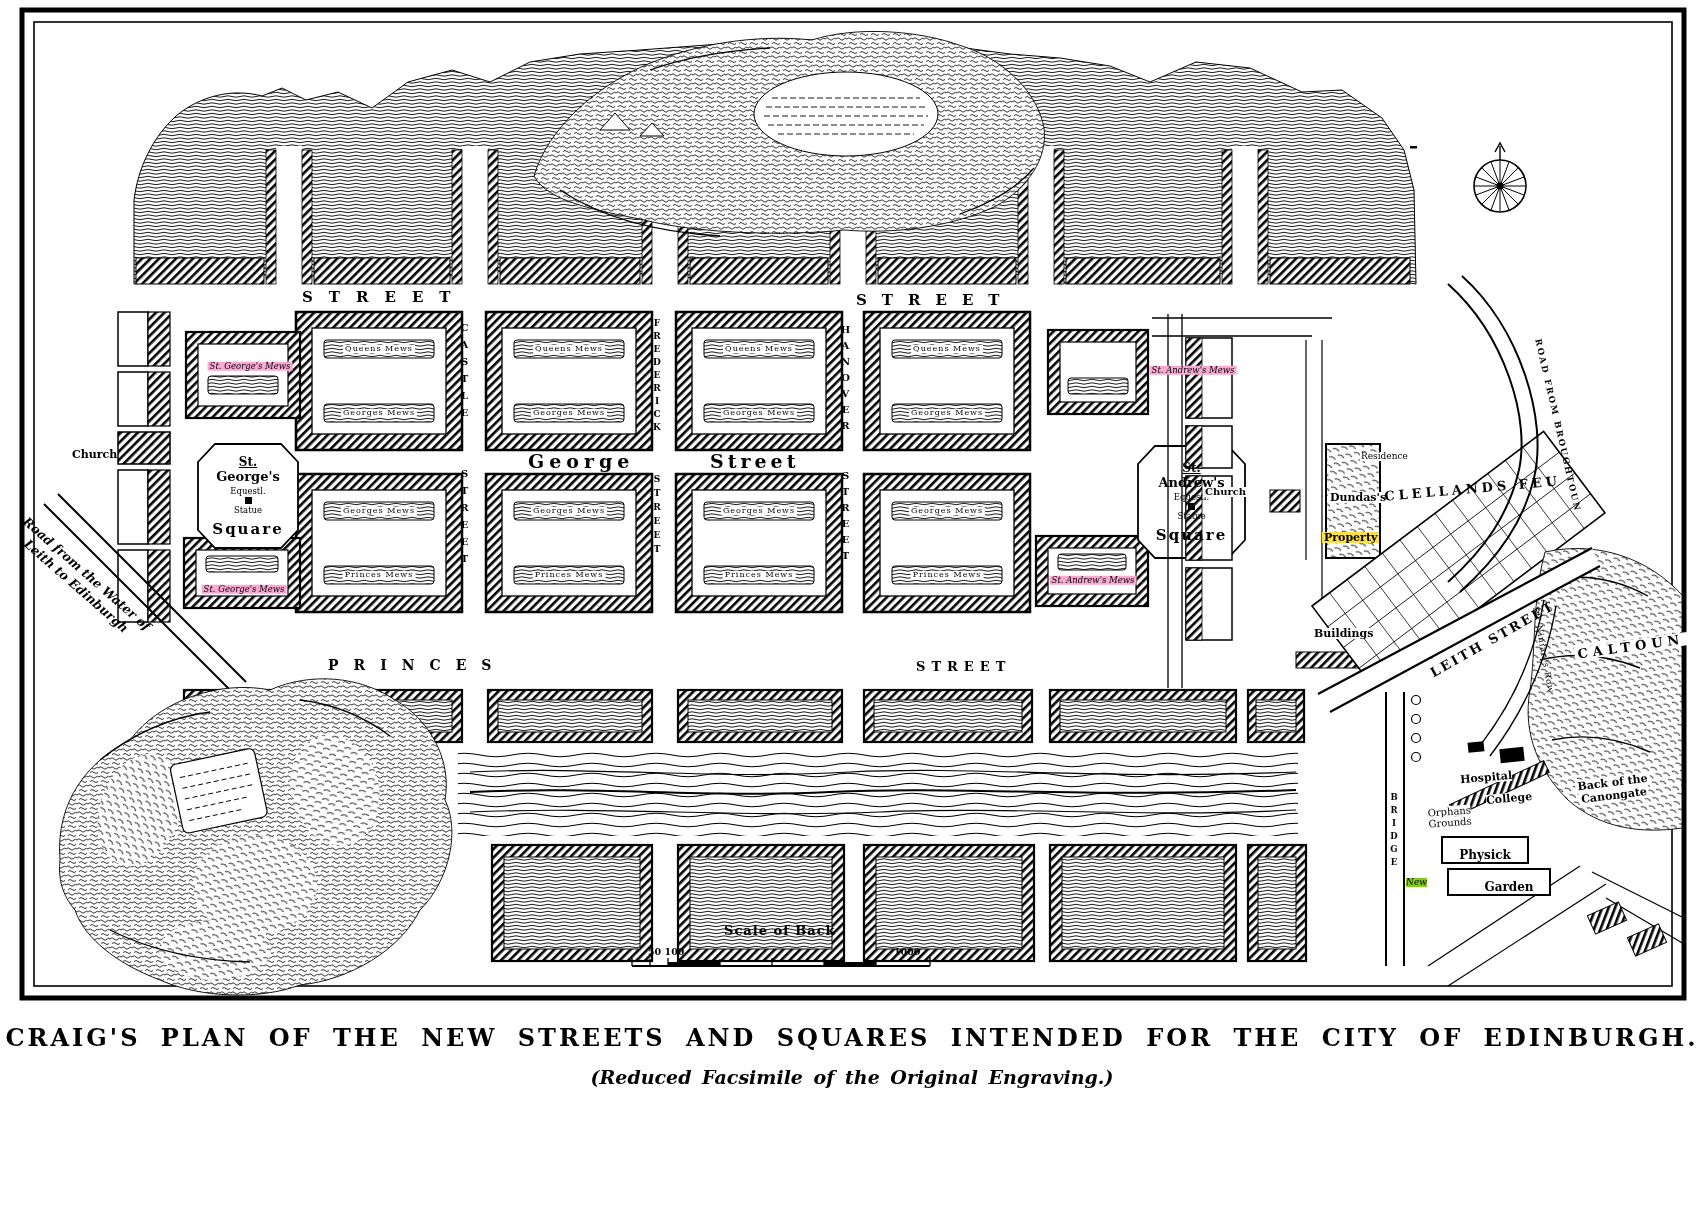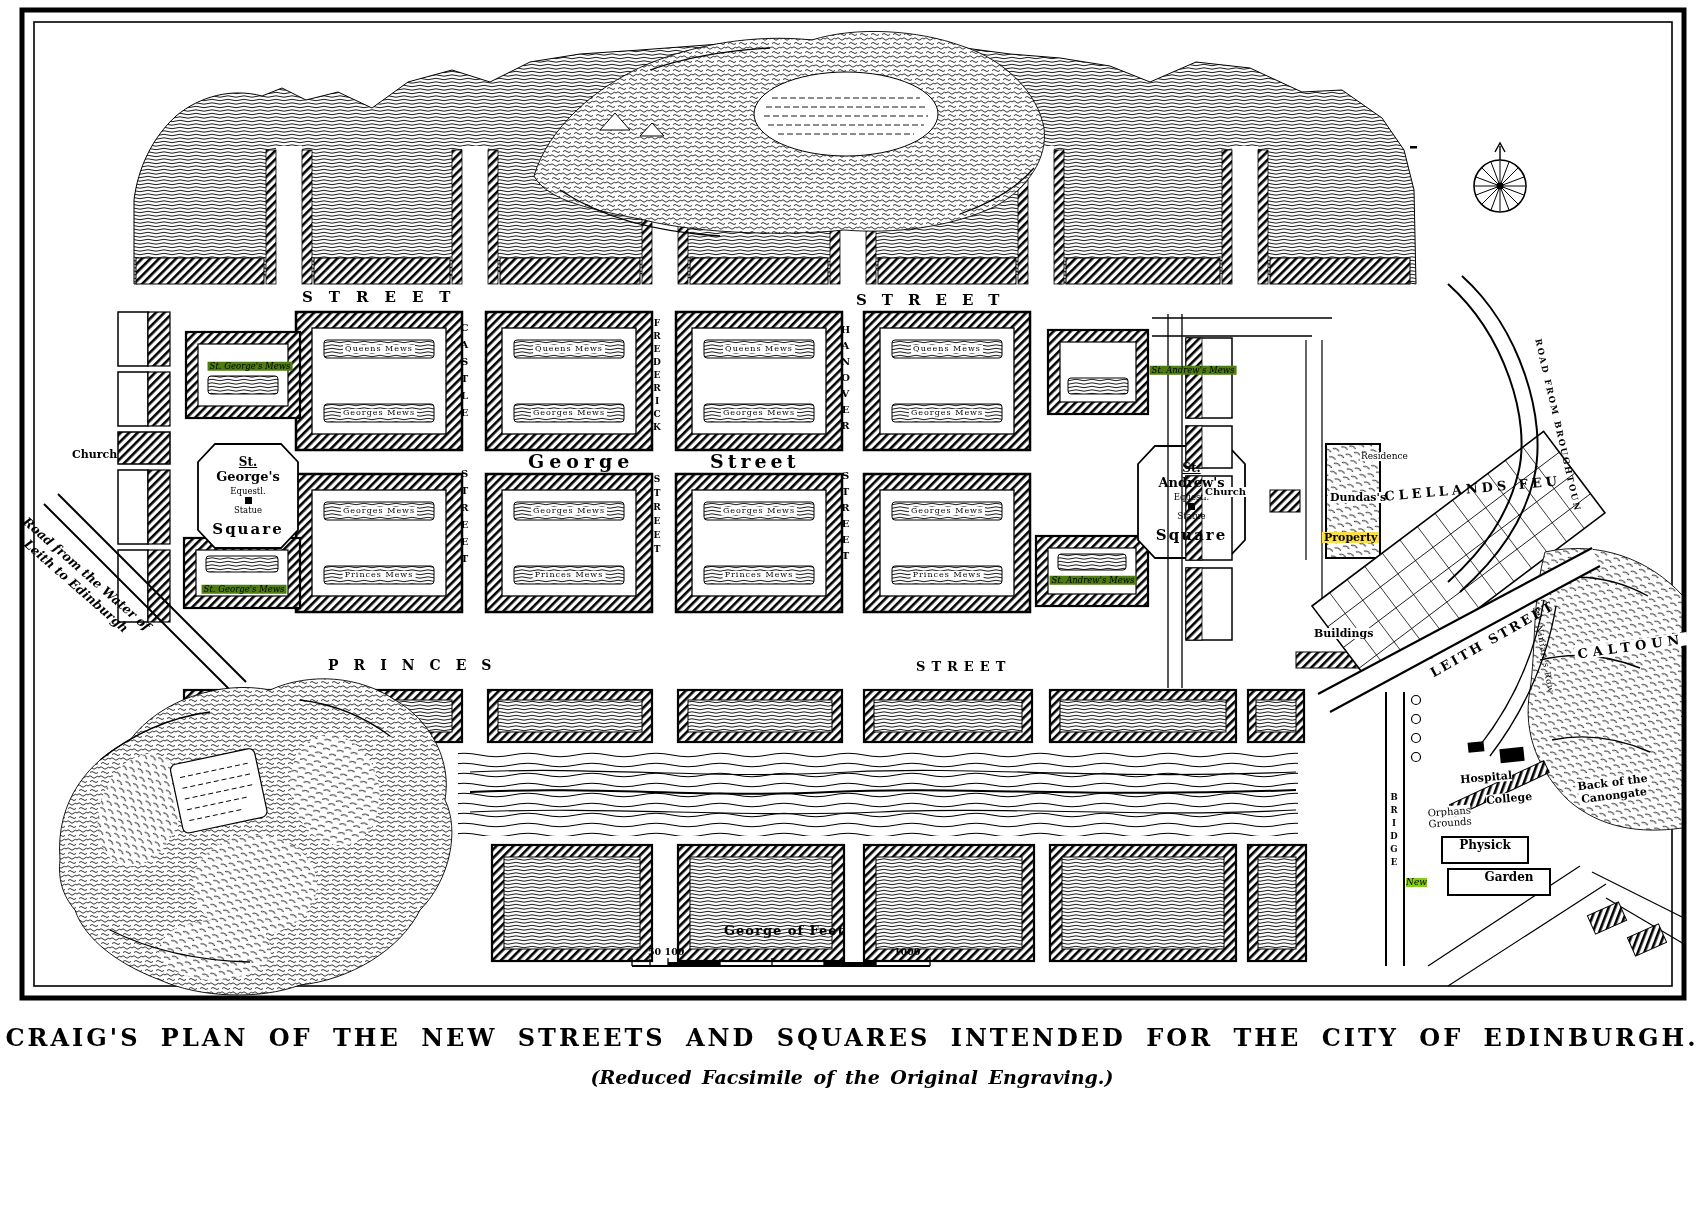--- a/index.html
+++ b/index.html
@@ -1,21 +1,21 @@
 <!DOCTYPE html>
 <html><head>
 <meta charset="utf-8">
 <style>
   html,body{margin:0;padding:0;background:#fff;}
   #stage{position:relative;width:1704px;height:1205px;background:#fff;overflow:hidden;
          font-family:"DejaVu Serif",serif;color:#000;}
   svg{position:absolute;left:0;top:0;}
   .lbl{position:absolute;line-height:1;color:#000;white-space:nowrap;z-index:5;}
   .mews{font-size:8px;letter-spacing:1px;background:#fff;padding:0 2px;transform:translate(-50%,-50%);}
-  .mnamed{font-size:8.5px;background:#4d7c0f;padding:0 2px;transform:translate(-50%,-50%);font-style:italic;}
+  .mnamed{font-size:8.5px;background:#f9a8d4;padding:0 2px;transform:translate(-50%,-50%);font-style:italic;}
   
   .q1{left:302px;top:290px;font-size:15px;font-weight:bold;letter-spacing:16px;}
   .q2{left:856px;top:293px;font-size:15px;font-weight:bold;letter-spacing:15px;}
   .gw1{left:528px;top:452px;font-size:19px;font-weight:bold;letter-spacing:5px;}
   .gw2{left:710px;top:452px;font-size:19px;font-weight:bold;letter-spacing:4px;}
   .pw1{left:328px;top:658px;font-size:14px;font-weight:bold;letter-spacing:15px;}
   .pw2{left:916px;top:660px;font-size:13px;font-weight:bold;letter-spacing:6px;}
   
   .vword{position:absolute;writing-mode:vertical-rl;text-orientation:upright;z-index:5;font-weight:bold;}
   .cs0a{left:459px;top:322px;font-size:10px;letter-spacing:6px;}
@@ -48,21 +48,21 @@
   .clellands{left:1384px;top:482px;font-size:13px;font-weight:bold;letter-spacing:4px;transform:rotate(-5deg);}
   .caltoun{left:1574px;top:640px;font-size:13px;font-weight:bold;letter-spacing:5px;transform:rotate(-8deg);
            background:#fff;padding:0 3px;}
   .canongate{left:1576px;top:776px;transform:rotate(-7deg);font-size:11px;font-weight:bold;
              text-align:center;line-height:13px;}
   .canongate span{background:#fff;padding:0 2px;}
   .hospital{left:1460px;top:772px;font-size:11px;font-weight:bold;transform:rotate(-5deg);background:#fff;}
   .college{left:1486px;top:793px;font-size:11px;font-weight:bold;transform:rotate(-5deg);background:#fff;}
   .orphans{left:1428px;top:806px;font-size:10px;line-height:11px;transform:rotate(-4deg);text-align:center;}
   .orphans span{background:#fff;}
-  .pgbox{position:absolute;border:2px solid #000;background:#fff;display:flex;align-items:flex-start;
+  .pgbox{position:absolute;border:2px solid #000;background:#fff;display:flex;align-items:flex-end;
          justify-content:center;font-weight:bold;z-index:5;}
   .physick{left:1441px;top:836px;width:84px;height:24px;font-size:12px;}
   .garden{left:1447px;top:868px;width:80px;height:24px;font-size:12px;padding-left:20px;}
   .buildings{left:1312px;top:628px;font-size:11px;font-weight:bold;background:#fff;padding:0 2px;}
   .broughton{left:1542px;top:338px;transform:rotate(77deg);transform-origin:0 0;font-size:8.5px;
              letter-spacing:2px;font-weight:bold;}
   .leithst{left:1428px;top:668px;transform:rotate(-29.5deg);transform-origin:0 0;font-size:13px;
            letter-spacing:2.5px;font-weight:bold;}
   .ninians{left:1540px;top:606px;transform:rotate(80deg);transform-origin:0 0;font-size:8.5px;letter-spacing:1px;}
   .bridgev{left:1389px;top:792px;writing-mode:vertical-rl;text-orientation:upright;font-size:8.5px;
@@ -395,21 +395,21 @@
 <div class="pgbox garden">
   <span>Garden</span>
 </div>
 <span class="lbl buildings">Buildings</span>
 <span class="lbl broughton">ROAD FROM BROUGHTOUN</span>
 <span class="lbl leithst">LEITH STREET</span>
 <span class="lbl ninians">St. Ninian's Row</span>
 <span class="vword bridgev">BRIDGE</span>
 <span class="lbl bridgenew">New</span>
 
-<span class="lbl sctitle">George of Feet</span>
+<span class="lbl sctitle">Scale of Back</span>
 <span class="lbl scleft">50 100</span>
 <span class="lbl scright">1000</span>
 
 <div class="lbl cap-title">CRAIG'S PLAN OF THE NEW STREETS AND SQUARES INTENDED FOR THE CITY OF EDINBURGH.</div>
 <div class="lbl cap-sub">(Reduced Facsimile of the Original Engraving.)</div>
 
 <span class="lbl mews" style="left: 379px; top: 349px;">Queens Mews</span>
     <span class="lbl mews" style="left: 569px; top: 349px;">Queens Mews</span>
     <span class="lbl mews" style="left: 759px; top: 349px;">Queens Mews</span>
     <span class="lbl mews" style="left: 947px; top: 349px;">Queens Mews</span>

